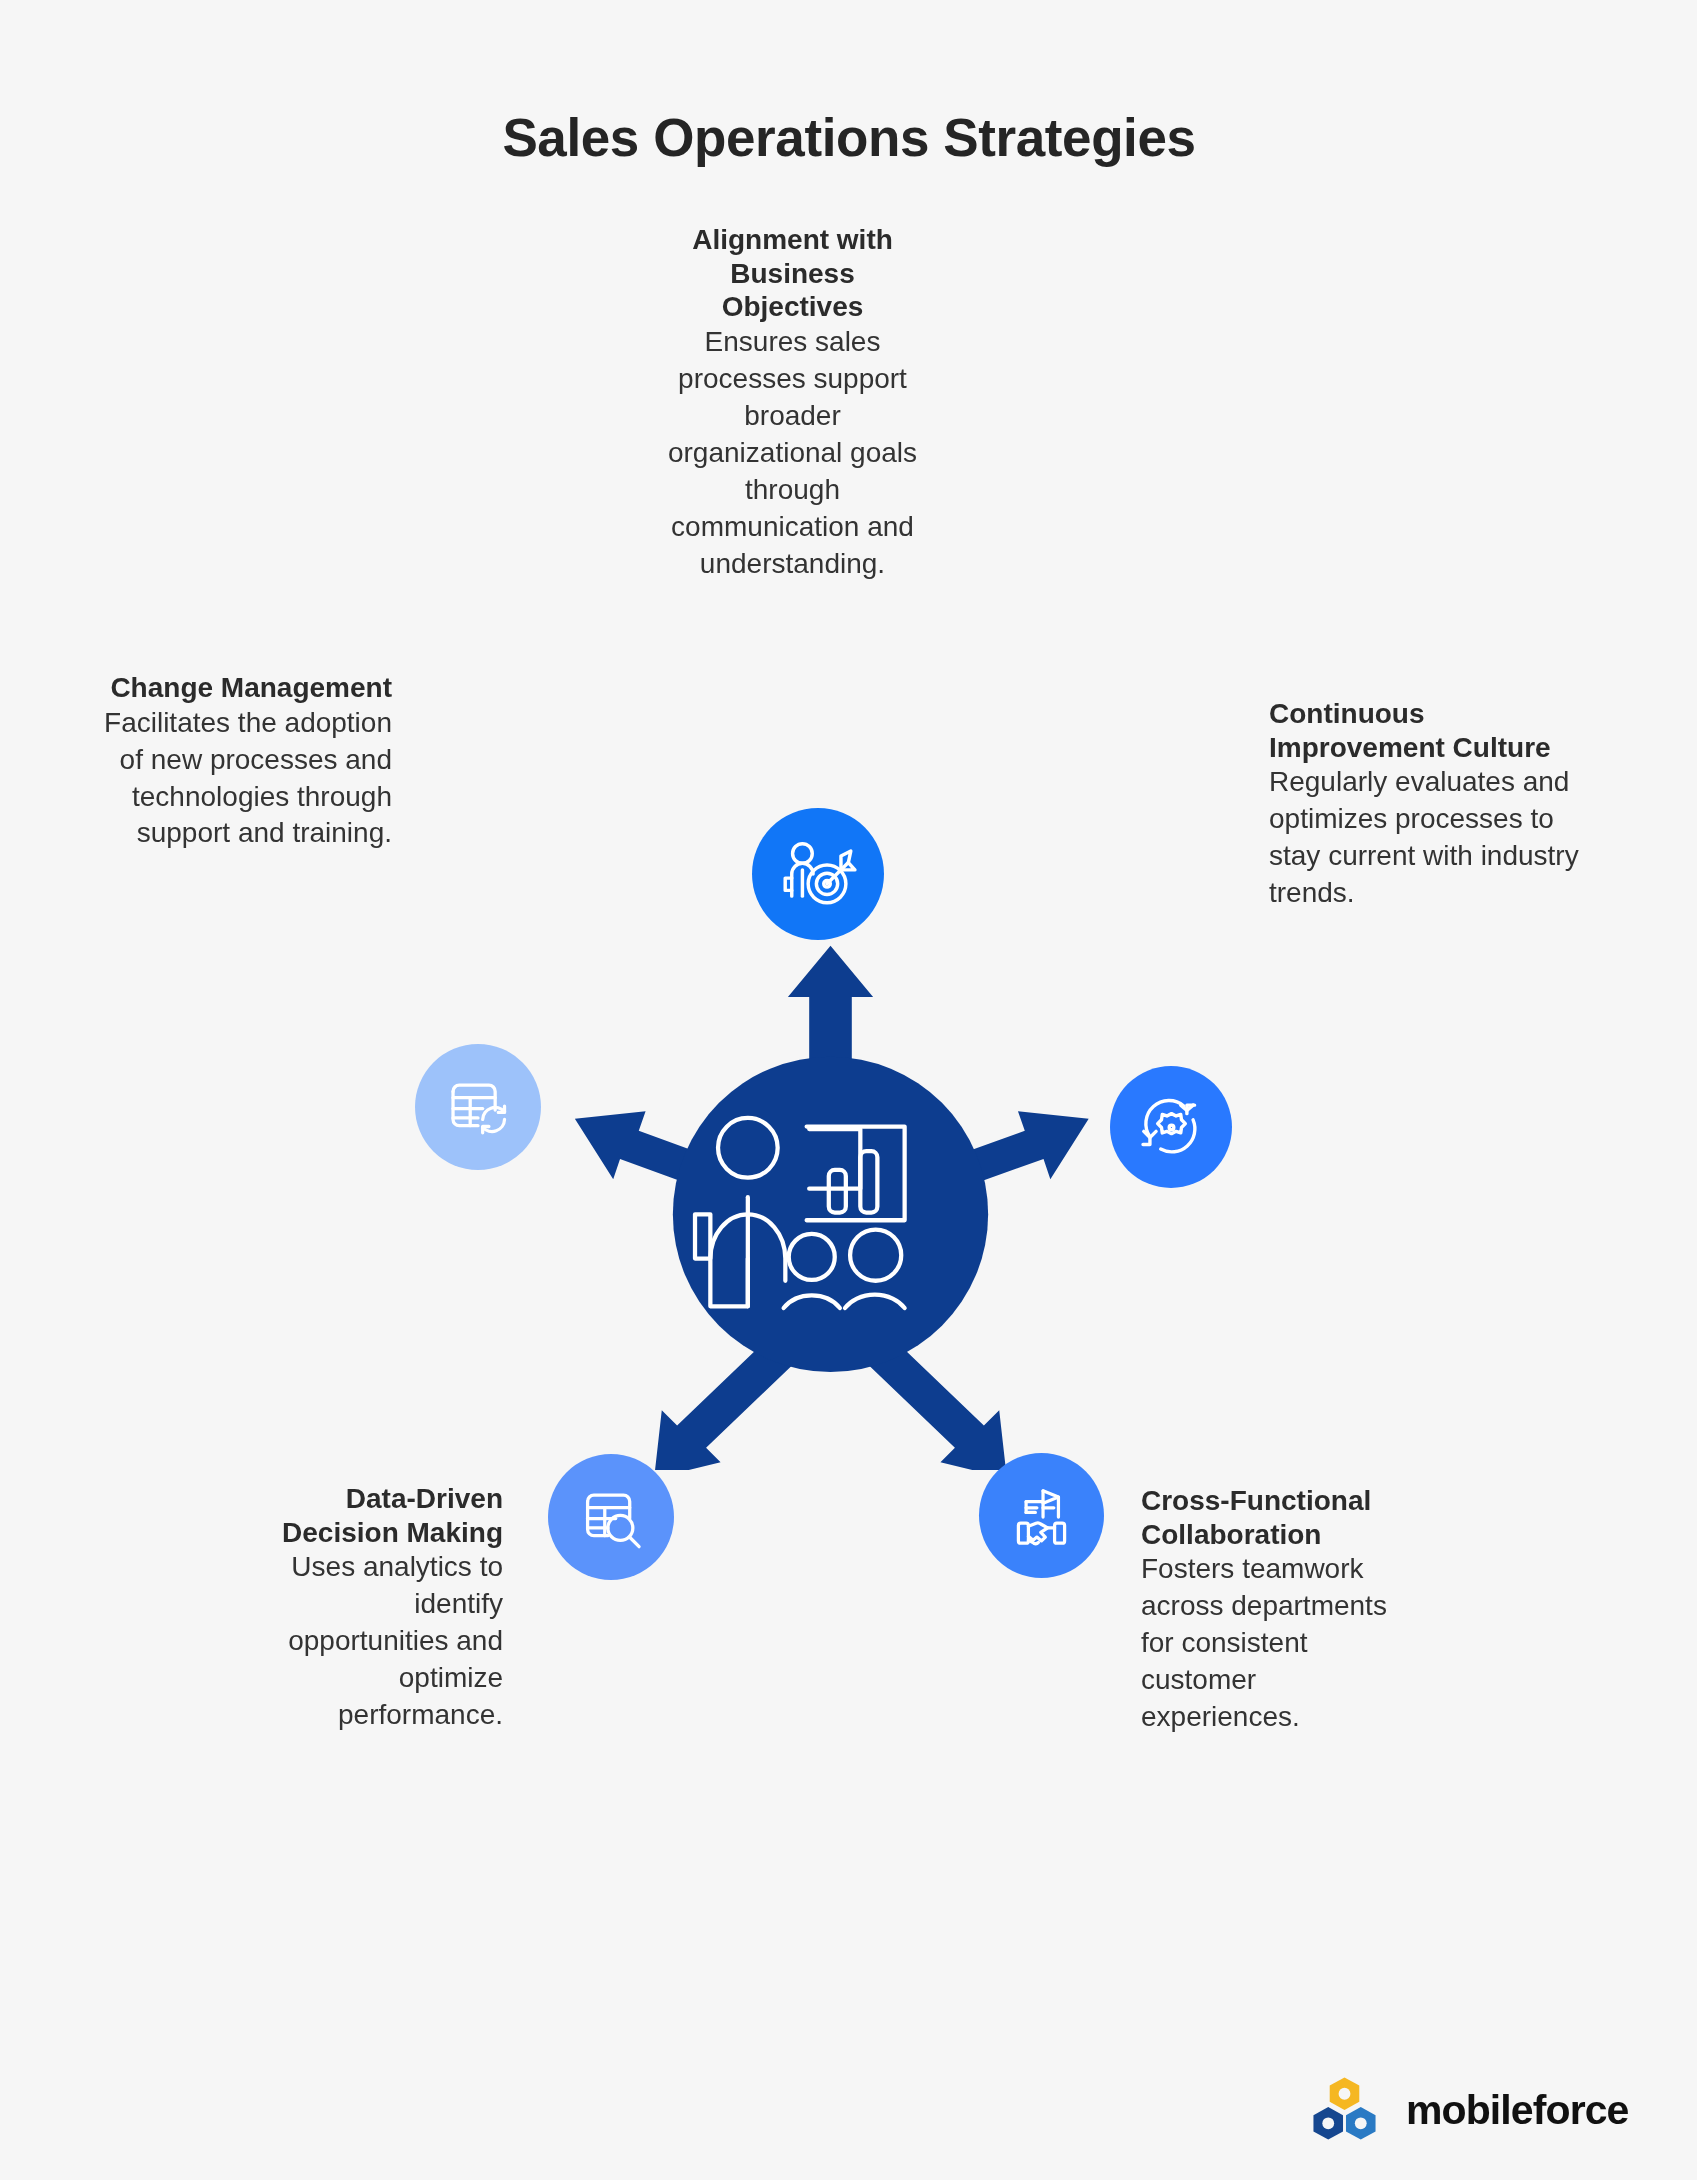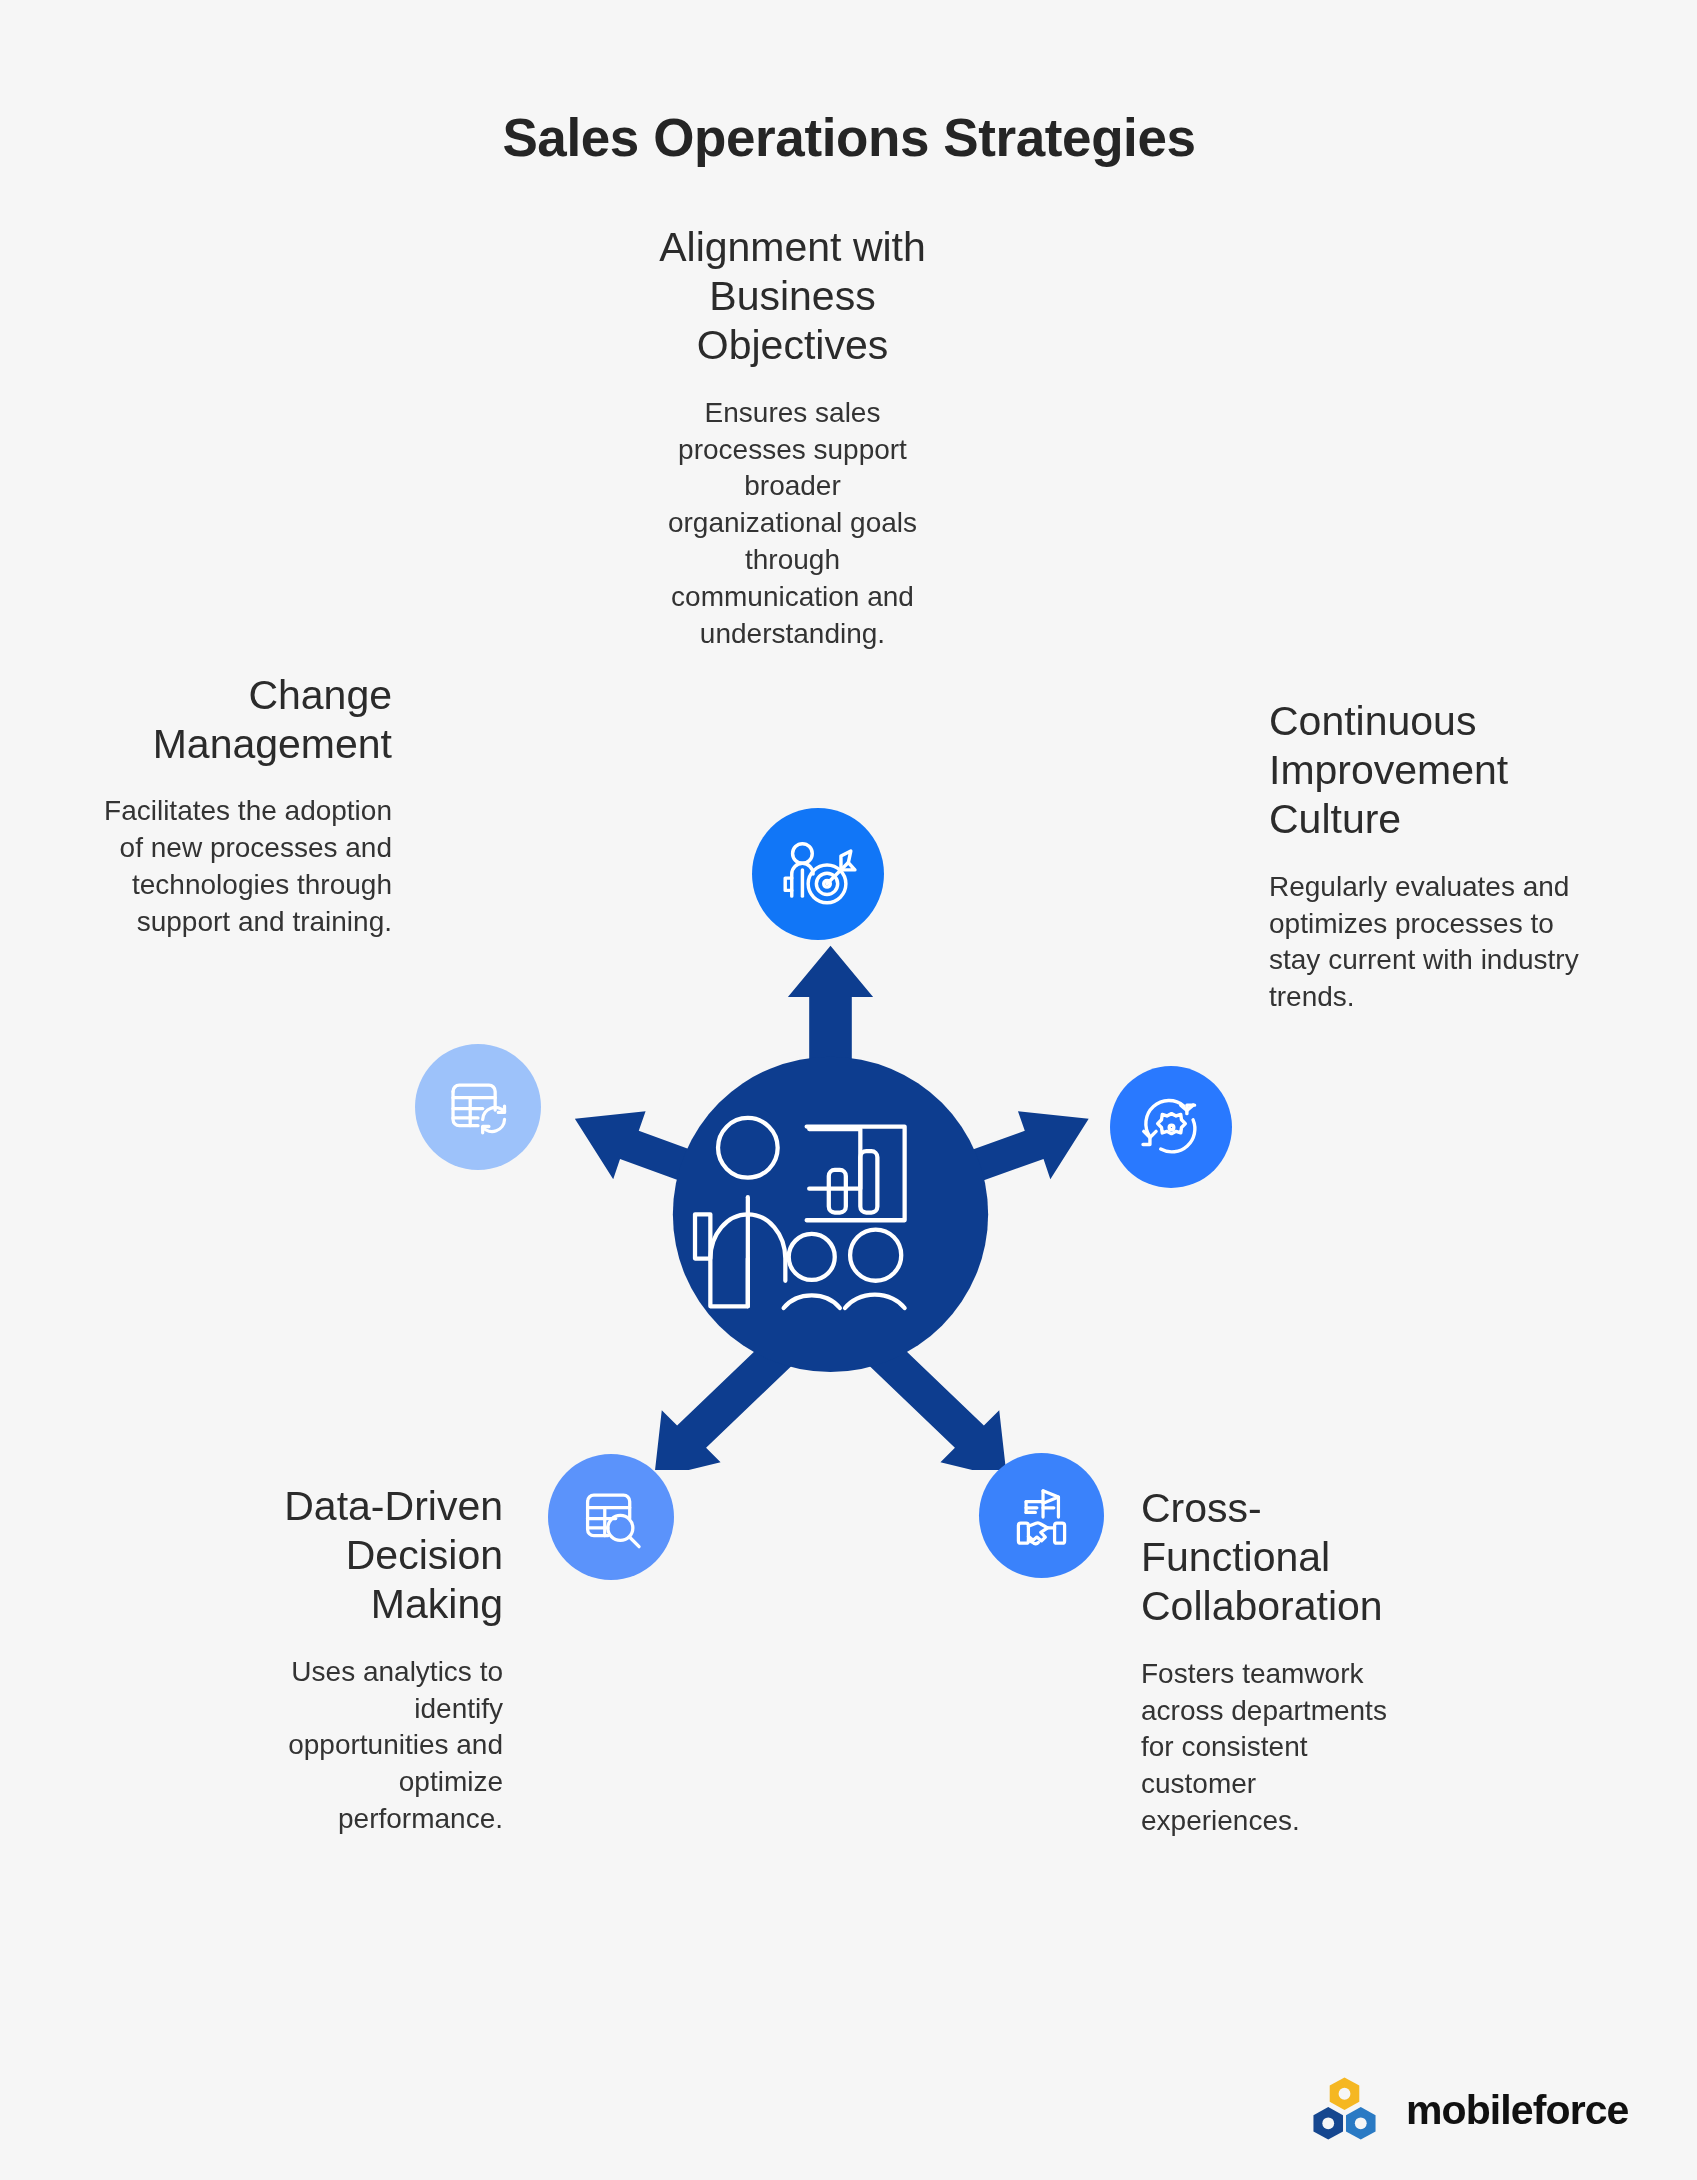--- a/index.html
+++ b/index.html
@@ -15,26 +15,26 @@
   .title {
     position:absolute; left:0; top:107px; width:1698px;
     text-align:center;
     font-size:53px; font-weight:bold; letter-spacing:-0.4px;
     color:#252525;
   }
 
   
   .blk { position:absolute; }
   .blk .head {
-    font-size:41px; font-weight:400; line-height:1.20;
+    font-size:28px; font-weight:700; line-height:1.20;
     color:#2b2b2b;
   }
   .blk .body {
     font-size:28px; font-weight:400; line-height:1.32;
-    color:#333333; margin-top:24px;
+    color:#333333; margin-top:0;
   }
   .al-c { text-align:center; }
   .al-r { text-align:right; }
   .al-l { text-align:left; }
 
   #blk-alignment  { left:656px;  top:223px;  width:273px; }
   #blk-change     { left:102px;  top:671px;  width:290px; }
   #blk-continuous { left:1269px; top:697px;  width:315px; }
   #blk-data       { left:256px;  top:1482px; width:247px; }
   #blk-cross      { left:1141px; top:1484px; width:281px; }

